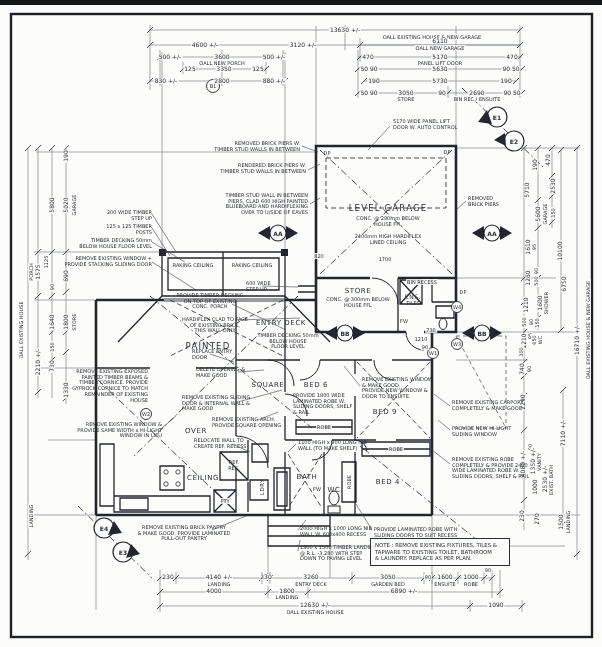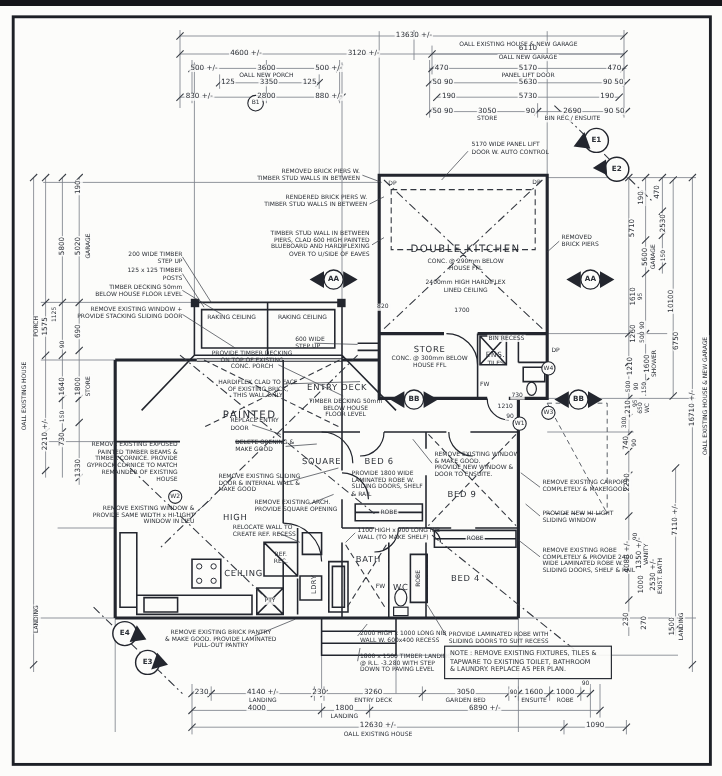--- a/index.html
+++ b/index.html
@@ -289,43 +289,43 @@
 <div class="d" style="left:315px;top:605px">12630 +/-</div>
 <div class="d ty" style="left:315px;top:612px">OALL EXISTING HOUSE</div>
 <div class="d" style="left:496px;top:605px">1090</div>
 
 <div class="d ty" style="left:385px;top:259px">1700</div>
 <div class="d ty" style="left:319px;top:256px">820</div>
 <div class="d ty" style="left:421px;top:339px">1210</div>
 <div class="d ty" style="left:425px;top:347px">90</div>
 <div class="d ty" style="left:431px;top:330px">730</div>
 
-<div class="rm" style="left:388px;top:208px">DOUBLE KITCHEN</div>
+<div class="rm" style="left:388px;top:208px">LEVEL GARAGE</div>
 <div class="rs" style="left:388px;top:216px">CONC. @ 290mm BELOW
 HOUSE FFL</div>
 <div class="rs" style="left:388px;top:234px">2400mm HIGH HARDIFLEX
 LINED CEILING</div>
 <div class="rm sm" style="left:358px;top:291px">STORE</div>
 <div class="rs" style="left:358px;top:297px">CONC. @ 300mm BELOW
 HOUSE FFL</div>
 <div class="rm sm" style="left:413px;top:296px;font-size:6px">ENS.</div>
 <div class="rs" style="left:413px;top:301px">TILES</div>
 <div class="d ty" style="left:422px;top:282px">BIN RECESS</div>
 <div class="rm sm" style="left:281px;top:323px">ENTRY DECK</div>
 <div class="rs" style="left:288px;top:333px">TIMBER DECKING 50mm
 BELOW HOUSE
 FLOOR LEVEL</div>
 <div class="d ty" style="left:193px;top:265px">RAKING CEILING</div>
 <div class="d ty" style="left:252px;top:265px">RAKING CEILING</div>
 <div class="rm" style="left:208px;top:346px">PAINTED</div>
 <div class="rm sm" style="left:268px;top:385px">SQUARE</div>
-<div class="rm sm" style="left:196px;top:431px">HIGH</div>
+<div class="rm sm" style="left:196px;top:431px">OVER</div>
 <div class="rm sm" style="left:203px;top:478px">CEILING</div>
 <div class="rmv" style="left:262px;top:487px">LDRY</div>
-<div class="rm sm" style="left:307px;top:466px">BATH</div>
+<div class="rm sm" style="left:307px;top:477px">BATH</div>
 <div class="rm sm" style="left:334px;top:490px">WC</div>
 <div class="rm sm" style="left:385px;top:412px">BED 9</div>
 <div class="rm sm" style="left:316px;top:385px">BED 6</div>
 <div class="rm sm" style="left:388px;top:482px">BED 4</div>
 <div class="d ty" style="left:324px;top:427px">ROBE</div>
 <div class="d ty" style="left:396px;top:449px">ROBE</div>
 <div class="dv ty" style="left:349px;top:482px">ROBE</div>
 <div class="rs" style="left:234px;top:460px">REF.
 REC.</div>
 <div class="d ty" style="left:225px;top:501px">PTY</div>

